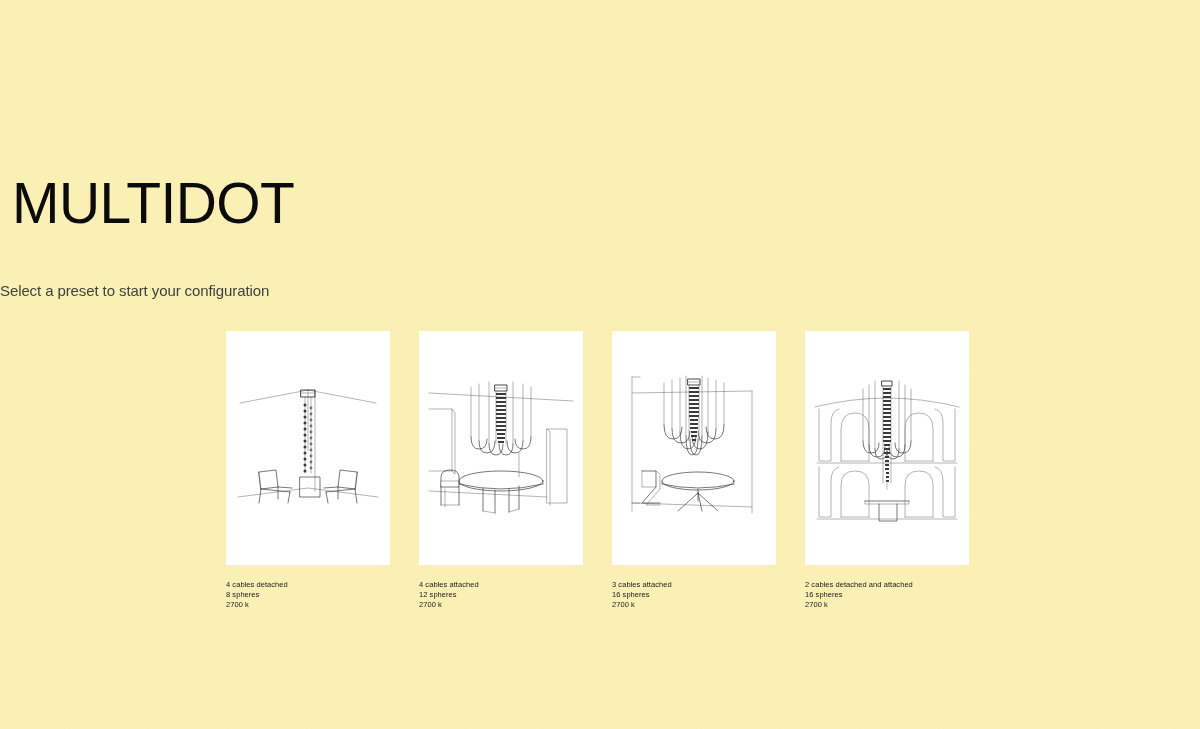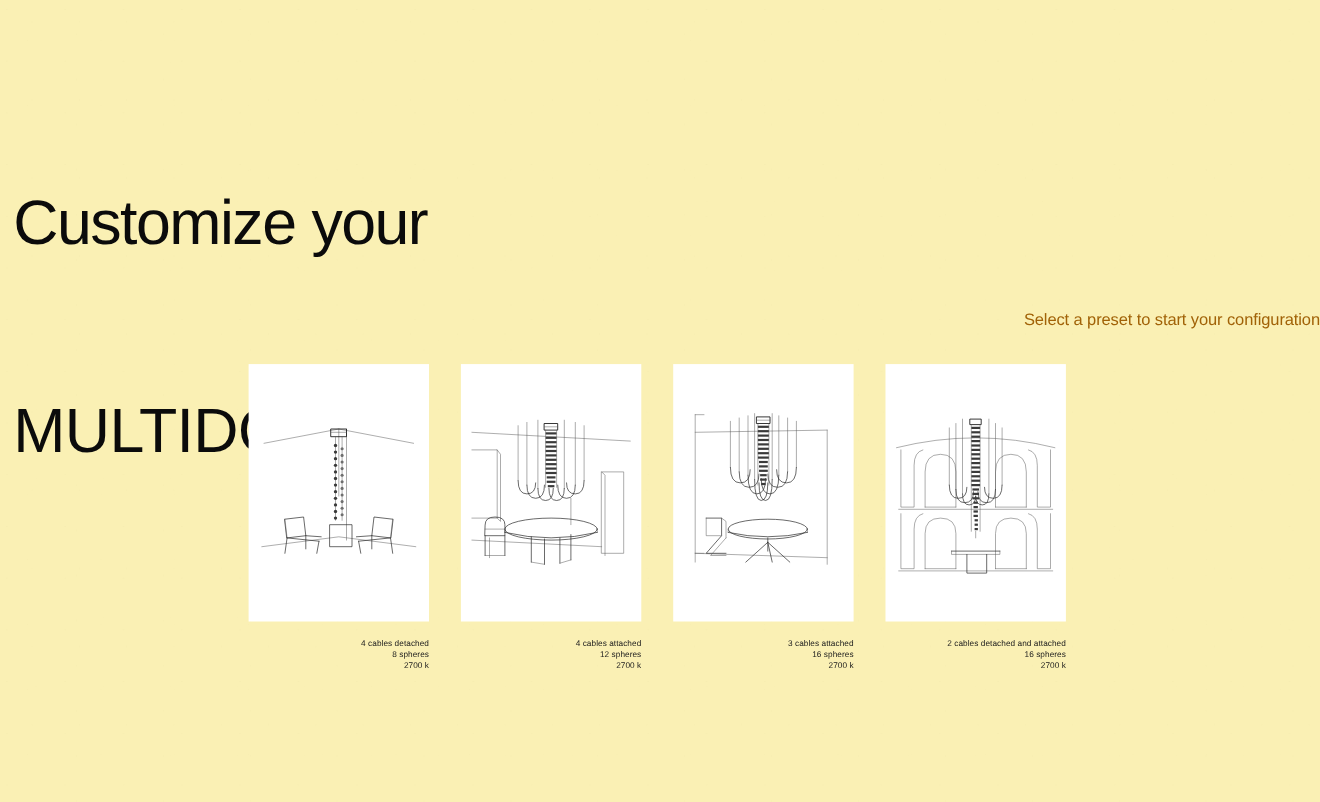--- a/index.html
+++ b/index.html
@@ -46,26 +46,26 @@
   }
   .page-title .line1 { display: block; font-weight: 400; }
   .page-title .line2 { display: block; font-weight: 400; letter-spacing: -0.6px; }
 
   
   .subtitle {
     position: absolute;
     left: 0;
     right: 0;
     top: 281px;
-    text-align: right;
+    text-align: left;
     font-size: 15px;
     line-height: 20px;
     letter-spacing: -0.1px;
     font-weight: 400;
-    color: #a16207;
+    color: #404040;
   }
 
   
   .presets {
     position: absolute;
     left: 226px;
     top: 331px;
     width: 748px;
     display: flex;
     gap: 29px;
@@ -88,21 +88,20 @@
     position: relative;
     overflow: hidden;
   }
   .preset-thumb svg { display: block; width: 164px; height: 234px; }
   .preset-caption {
     margin-top: 15px;
     font-size: 7.5px;
     line-height: 10.2px;
     letter-spacing: 0.05px;
     color: #1b1b1b;
-    text-align: right;
   }
   .preset-caption span { display: block; white-space: nowrap; }
 
   
   .art {
     fill: none;
     stroke: #2e2e2e;
     stroke-width: 0.65;
     stroke-linecap: round;
     stroke-linejoin: round;
@@ -112,21 +111,20 @@
   .art-dark { stroke-width: 0.8; stroke: #1d1d1d; }
   .bead { fill: #3a3a3a; stroke: none; }
   .bead-lt { fill: #6e6e6e; stroke: none; }
 </style>
 </head>
 <body>
 
 <div class="noise"></div>
 
 <h1 class="page-title">
-  <span class="line1">Customize your</span>
   <span class="line2">MULTIDOT</span>
 </h1>
 
 <div class="subtitle">Select a preset to start your configuration</div>
 
 <div class="presets">
 
   <div class="preset">
     <div class="preset-thumb">
       <svg viewBox="0 0 164 234" xmlns="http://www.w3.org/2000/svg" aria-hidden="true">

